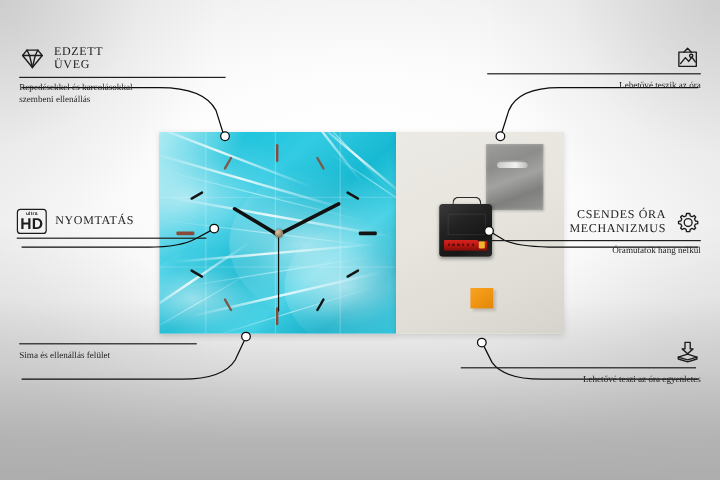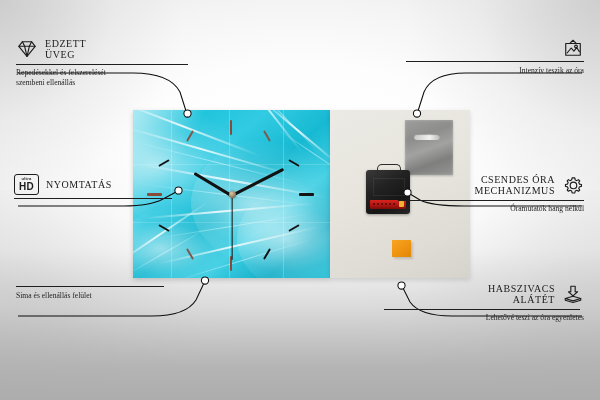--- a/index.html
+++ b/index.html
@@ -118,21 +118,21 @@
 
   .ico{width:22px;height:20px;flex:0 0 auto;display:block;}
   .ico path,.ico line,.ico polyline,.ico polygon,.ico rect,.ico circle{
     stroke:#1c1c1c;fill:none;stroke-width:1.25;stroke-linejoin:round;stroke-linecap:round;}
   .hdbox{
     width:23px;height:19px;border:1.3px solid #1c1c1c;border-radius:3px;
     display:flex;flex-direction:column;align-items:center;justify-content:center;
     line-height:1;flex:0 0 auto;
   }
   .hdbox .u{font-size:4.1px;font-weight:700;letter-spacing:.2px;color:#1c1c1c;font-family:"Liberation Sans",sans-serif;}
-  .hdbox .h{font-size:10px;font-weight:700;letter-spacing:.2px;color:#1c1c1c;font-family:"Liberation Sans",sans-serif;margin-top:.5px;}
+  .hdbox .h{font-size:13px;font-weight:700;letter-spacing:.2px;color:#1c1c1c;font-family:"Liberation Sans",sans-serif;margin-top:.5px;}
 </style>
 </head>
 <body>
 
 <div id="stage">
 
   <div class="bg-base"></div>
   <div class="bg-corner-tl"></div>
   <div class="bg-corner-tr"></div>
   <div class="bg-corner-bl"></div>
@@ -225,21 +225,21 @@
           <line x1="17" y1="3" x2="14.6" y2="8"></line>
         <line x1="9.4" y1="8" x2="12" y2="19"></line>
           <line x1="14.6" y1="8" x2="12" y2="19"></line>
       </svg>
       <div>
         <div class="co-title">EDZETT</div>
         <div class="co-title">ÜVEG</div>
       </div>
     </div>
     <div class="co-rule" style="width:172px;"></div>
-    <div class="co-desc">Repedésekkel és felszerelését</div>
+    <div class="co-desc">Repedésekkel és karcolásokkal</div>
     <div class="co-desc">szembeni ellenállás</div>
   </div>
 
   <div class="callout" style="left:14px;top:174px;width:190px;">
     <div class="co-head">
       <div class="hdbox">
         <span class="u">ultra</span>
         <span class="h">HD</span>
       </div>
       <div>
@@ -257,44 +257,40 @@
   <div class="callout" style="right:16px;top:38px;width:190px;">
     <div class="co-head right">
       <svg class="ico" viewBox="0 0 24 22">
         <rect x="4" y="6" width="16" height="13"></rect>
         <polyline points="5.5,16.5 10,11 13,14.5 16,10.5 19,15"></polyline>
         <circle cx="15.3" cy="9.4" r="1.5"></circle>
         <polyline points="8.5,6 12,2.5 15.5,6"></polyline>
       </svg>
     </div>
     <div class="co-rule" style="width:178px;margin-left:12px;"></div>
-    <div class="co-desc ta-r">Intenzív teszik az óra</div>
+    <div class="co-desc ta-r">Lehetővé teszik az óra</div>
   </div>
 
   <div class="callout" style="right:16px;top:174px;width:190px;">
     <div class="co-head right">
       <div>
         <div class="co-title ta-r">CSENDES ÓRA</div>
         <div class="co-title ta-r">MECHANIZMUS</div>
       </div>
       <svg class="ico" viewBox="0 0 24 22">
         <path d="M12,3.2 L14,3.2 L14.4,5.3 L16.2,6.2 L18,5.1 L19.4,6.5 L18.3,8.3 L19.2,10.1 L21.3,10.5 L21.3,12.5 L19.2,12.9 L18.3,14.7 L19.4,16.5 L18,17.9 L16.2,16.8 L14.4,17.7 L14,19.8 L12,19.8 L11,19.8 L10.6,17.7 L8.8,16.8 L7,17.9 L5.6,16.5 L6.7,14.7 L5.8,12.9 L3.7,12.5 L3.7,10.5 L5.8,10.1 L6.7,8.3 L5.6,6.5 L7,5.1 L8.8,6.2 L10.6,5.3 L11,3.2 Z"></path>
         <circle cx="12.5" cy="11.5" r="3.6"></circle>
       </svg>
     </div>
     <div class="co-rule" style="width:186px;margin-left:4px;"></div>
     <div class="co-desc ta-r">Óramutatók hang nélkül</div>
   </div>
 
   <div class="callout" style="right:16px;top:283px;width:200px;">
     <div class="co-head right">
-      <div>
-        <div class="co-title ta-r">HABSZIVACS</div>
-        <div class="co-title ta-r">ALÁTÉT</div>
-      </div>
       <svg class="ico" viewBox="0 0 24 22">
         <polyline points="9.6,2.5 9.6,8.5 7,8.5 12,13 17,8.5 14.4,8.5 14.4,2.5 9.6,2.5"></polyline>
         <polygon points="12,13.4 20.5,16 12,18.6 3.5,16"></polygon>
         <polyline points="3.5,16 3.5,17.8 12,20.4 20.5,17.8 20.5,16"></polyline>
       </svg>
     </div>
     <div class="co-rule" style="width:196px;"></div>
     <div class="co-desc ta-r">Lehetővé teszi az óra egyenletes</div>
   </div>
 

